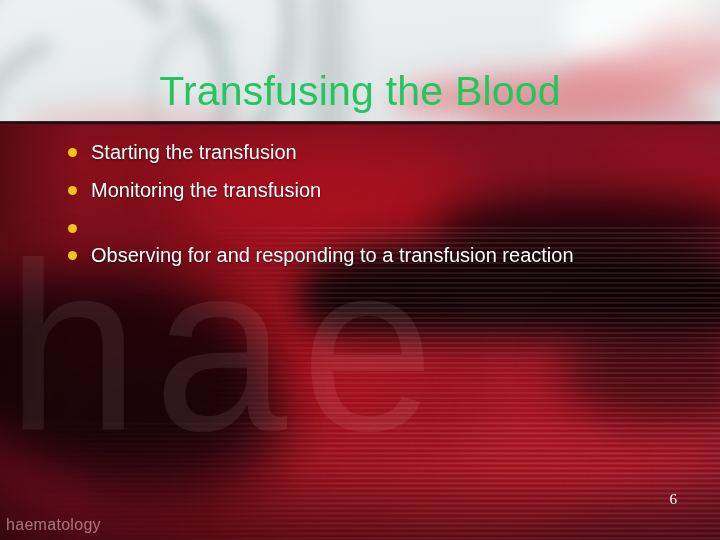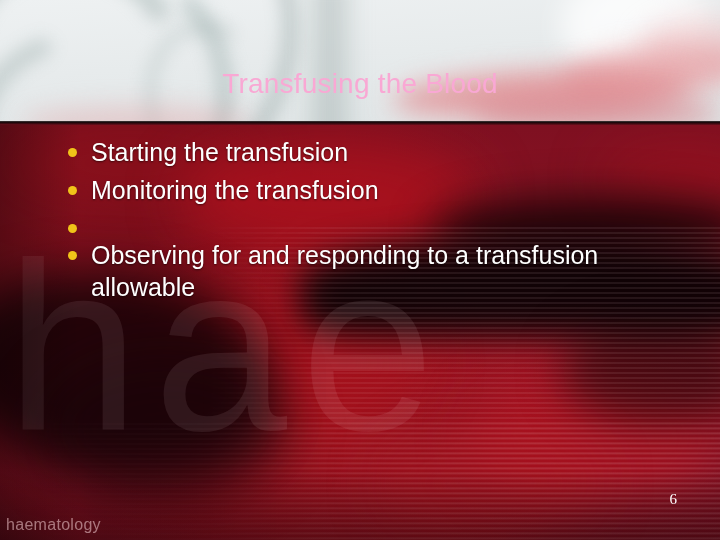--- a/index.html
+++ b/index.html
@@ -127,24 +127,24 @@
     border-radius: 50%;
     background: rgba(255,255,255,.75);
     filter: blur(14px);
   }
 
   #slide-title {
     position: absolute;
     left: 0; top: 41px;
     width: 720px;
     text-align: center;
-    font-size: 28px;
+    font-size: 41px;
     line-height: 47px;
     font-weight: 400;
-    color: #f9a8d4;
+    color: #22c55e;
     letter-spacing: .2px;
     z-index: 6;
   }
 
   
   #band-divider {
     position: absolute;
     left: 0; top: 121px;
     width: 720px; height: 4px;
     background: linear-gradient(180deg, #3d3d3d 0%, #1b0508 40%, #6d101d 100%);
@@ -307,21 +307,21 @@
   .bullet-dot {
     flex: 0 0 auto;
     width: 9px; height: 9px;
     border-radius: 50%;
     background: #f0c419;
     margin-top: 12px;
     margin-right: 14px;
   }
   .bullet-text {
     flex: 1 1 auto;
-    font-size: 25px;
+    font-size: 20px;
     line-height: 32px;
     color: #ffffff;
     font-weight: 400;
     text-shadow: 0 1px 2px rgba(0,0,0,.55);
     max-width: 600px;
   }
 
   
   #footer-brand {
     position: absolute;
@@ -393,20 +393,20 @@
     </li>
     <li class="bullet-row">
       <span class="bullet-dot"></span>
       <span class="bullet-text">Monitoring the transfusion</span>
     </li>
     <li class="bullet-row">
       <span class="bullet-dot"></span>
     </li>
     <li class="bullet-row">
       <span class="bullet-dot"></span>
-      <span class="bullet-text">Observing for and responding to a transfusion allowable</span>
+      <span class="bullet-text">Observing for and responding to a transfusion reaction</span>
     </li>
   </ul>
 
   <div id="footer-brand">haematology</div>
   <div id="page-number">6</div>
 
 </div>
 
 </body></html>

